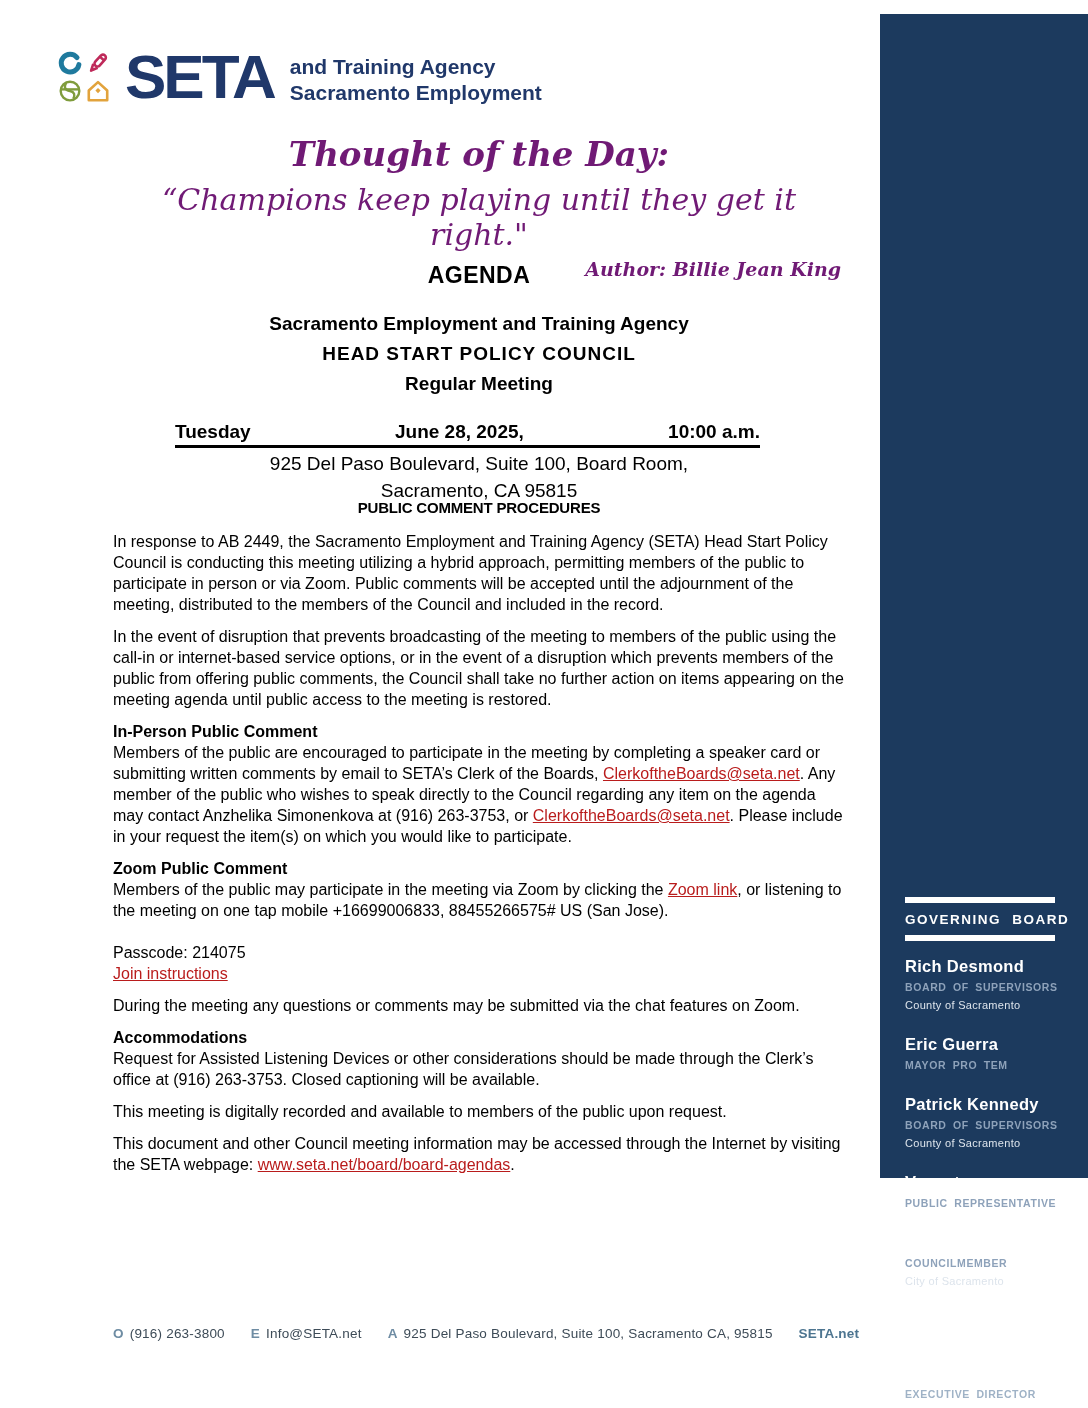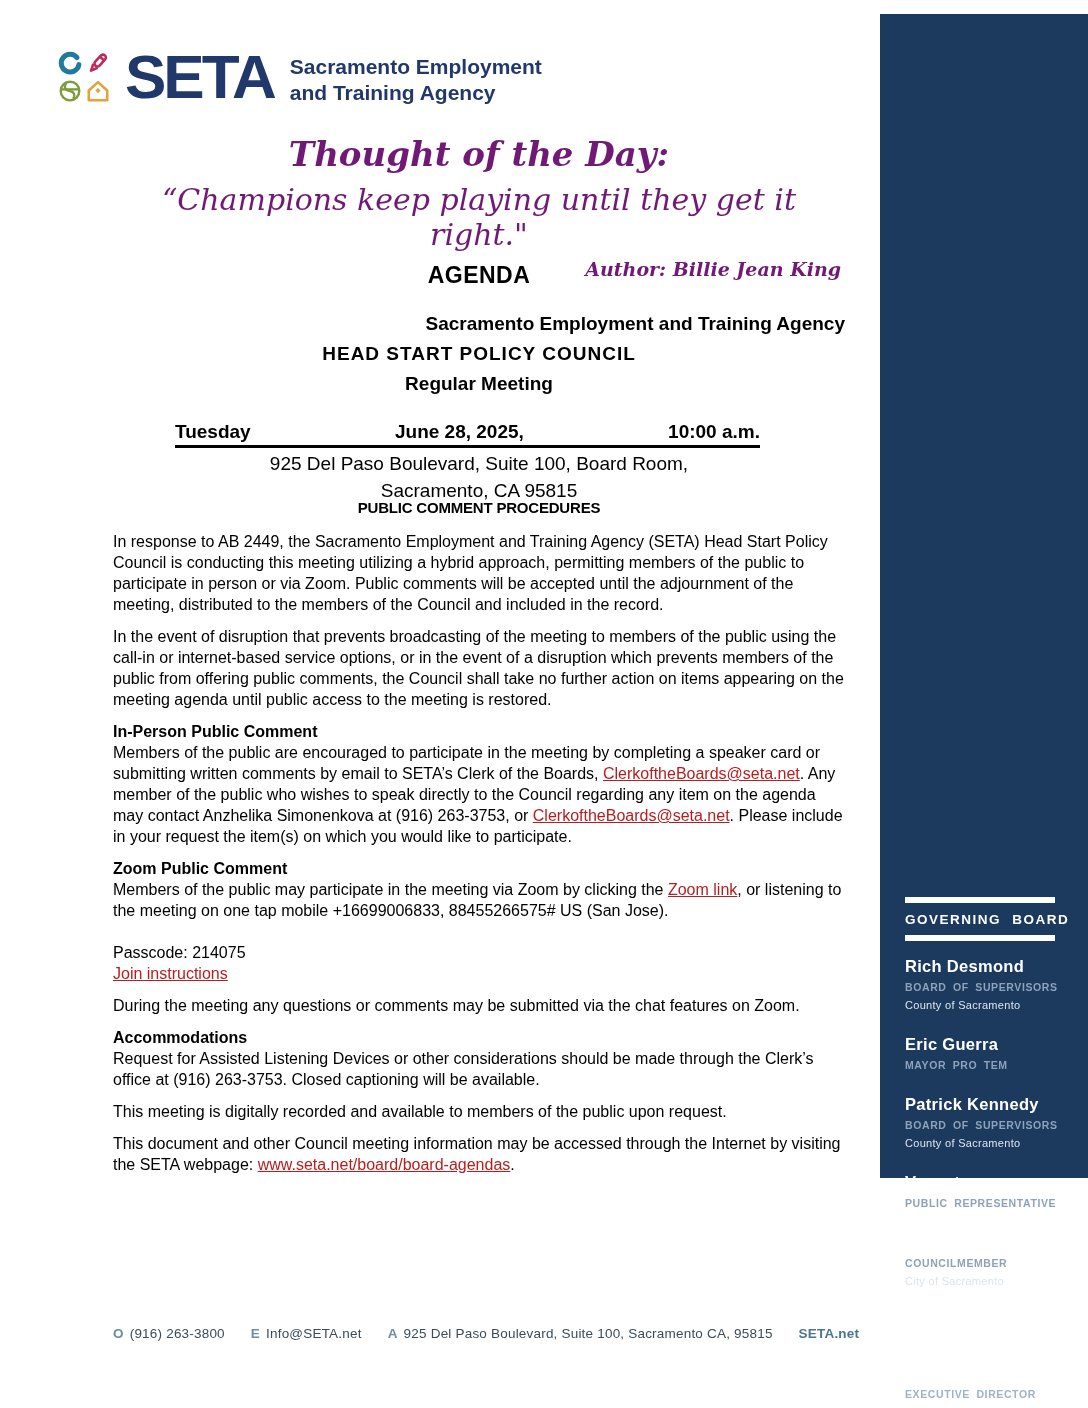--- a/index.html
+++ b/index.html
@@ -19,21 +19,21 @@
   
   .thought { position:absolute; top:134px; left:113px; width:732px; text-align:center;
              font-family:"DejaVu Serif", serif; font-style:italic; color:#701a75; }
   .thought-title { font-size:34px; font-weight:bold; }
   .thought-quote { font-size:30px; margin-top:8px; }
   .thought-author { font-size:19px; font-weight:bold; text-align:right; margin-top:6px; padding-right:4px; }
 
   
   .agenda-head { position:absolute; top:262px; left:113px; width:732px; text-align:center; }
   .agenda-title { font-size:23px; font-weight:bold; margin-bottom:24px; letter-spacing:0.5px; }
-  .agenda-org { font-size:19px; font-weight:bold; margin-bottom:8px;text-align:right; }
+  .agenda-org { font-size:19px; font-weight:bold; margin-bottom:8px; }
   .agenda-council { font-size:19px; font-weight:bold; margin-bottom:8px; letter-spacing:1px; }
   .agenda-type { font-size:19px; font-weight:bold; }
   .date-row { display:flex; justify-content:space-between; width:585px; margin:26px 0 2px 62px;
               border-bottom:3px solid #000; font-size:19px; font-weight:bold; padding-bottom:2px;gap:32px; }
   .addr { font-size:19px; margin-top:5px; }
 
   
   .procedures { position:absolute; top:497px; left:113px; width:732px; font-size:16px; line-height:21px; }
   .proc-heading { text-align:center; font-weight:bold; font-size:15px; margin-bottom:13px; letter-spacing:-0.2px; }
   .procedures p { margin:0 0 11px 0; }
@@ -99,22 +99,22 @@
         <svg viewBox="0 0 24 24">
             <g stroke="#e2a33c" stroke-width="2.4" fill="none" stroke-linejoin="round">
               <path d="M3.5 11.5 L12 3.8 L20.5 11.5 V20.5 H3.5 Z"></path>
             </g>
             <path d="M12 9.2 l2.4 2.4 -2.4 2.4 -2.4 -2.4 Z" fill="#e2a33c"></path>
           </svg>
       </span>
     </div>
     <div class="logo-word">SETA</div>
     <div class="logo-tagline">
+      <div>and Training Agency</div>
       <div>Sacramento Employment</div>
-      <div>and Training Agency</div>
     </div>
   </header>
 
   <section class="thought">
     <div class="thought-title">Thought of the Day:</div>
     <div class="thought-quote">“Champions keep playing until they get it right."</div>
     <div class="thought-author">Author: Billie Jean King</div>
   </section>
 
   <section class="agenda-head">

